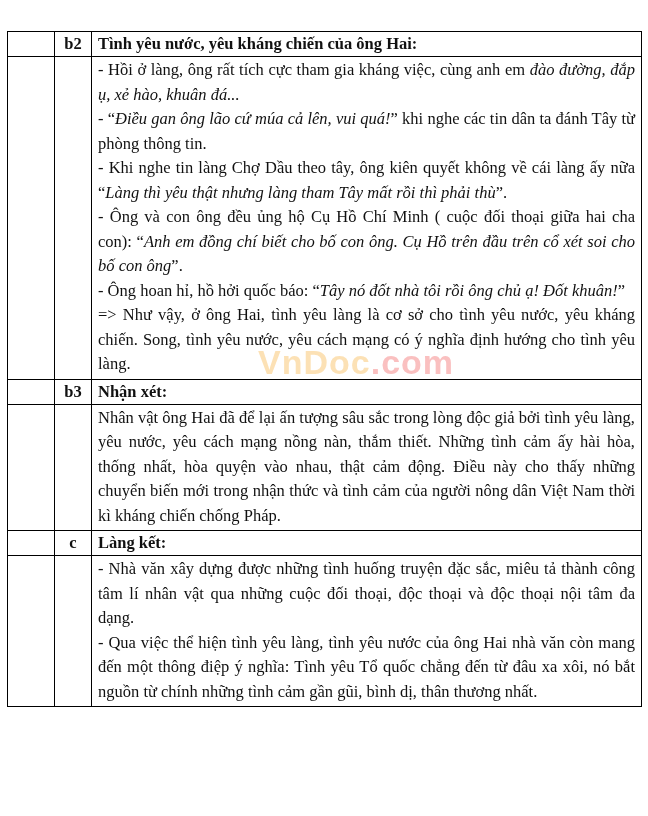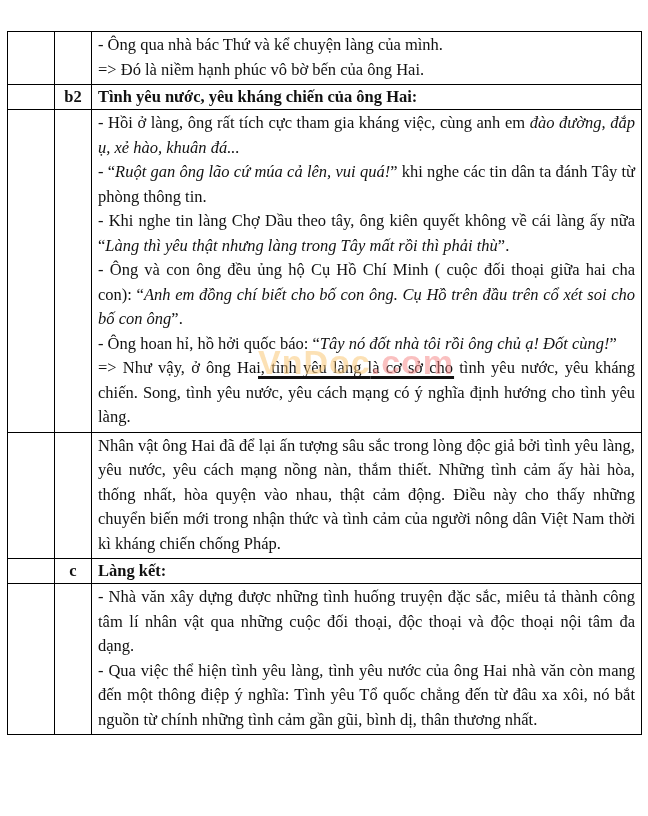--- a/index.html
+++ b/index.html
@@ -8,58 +8,55 @@
   table.doc { position: absolute; left: 7px; top: 31px; width: 634px;
               border-collapse: collapse; table-layout: fixed; }
   table.doc td { border: 1.3px solid #000; vertical-align: top; padding: 0; }
   col.c1 { width: 47px; } col.c2 { width: 37px; } col.c3 { width: 550px; }
   .label { text-align: center; font-weight: bold; font-size: 16.5px; line-height: 24px; }
   .head { font-weight: bold; font-size: 16.5px; line-height: 24px; padding: 0 6px 0 6px !important; }
   .body { font-size: 16.5px; line-height: 24.5px; padding: 1px 6px 2px 6px !important; text-align: justify; }
   .body p { margin: 0; }
   .body i { font-style: italic; }
   .watermark { position: absolute; left: 258px; top: 343px; font-family: "Liberation Sans", "DejaVu Sans", sans-serif;
-               font-weight: bold; font-size: 34px; letter-spacing: 1px; pointer-events: none; text-decoration: underline; }
+               font-weight: bold; font-size: 34px; letter-spacing: 1px; pointer-events: none; }
   .wm1 { color: rgba(250, 200, 120, 0.55); }
   .wm2 { color: rgba(245, 130, 130, 0.5); }
 </style>
 </head>
 <body>
 
 <table class="doc">
   <colgroup>
       <col class="c1">
       <col class="c2">
       <col class="c3">
     </colgroup>
   <tbody id="doc-body">
       <tr>
         <td></td>
-        <td class="label"></td>
-        <td class="body">
-          <p><span>- Ông qua nhà bác Thứ và kể chuyện làng của mình.</span></p>
-          <p><span>=&gt; Đó là niềm hạnh phúc vô bờ bến của ông Hai.</span></p>
-        </td>
-      </tr>
-      <tr>
-        <td></td>
         <td class="label">b2</td>
         <td class="head">Tình yêu nước, yêu kháng chiến của ông Hai:</td>
       </tr>
       <tr>
         <td></td>
         <td class="label"></td>
         <td class="body">
           <p><span>- Hồi ở làng, ông rất tích cực tham gia kháng việc, cùng anh em </span><i>đào đường, đắp ụ, xẻ hào, khuân đá...</i></p>
-          <p><span>- “</span><i>Ruột gan ông lão cứ múa cả lên, vui quá!</i><span>” khi nghe các tin dân ta đánh Tây từ phòng thông tin.</span></p>
-          <p><span>- Khi nghe tin làng Chợ Dầu theo tây, ông kiên quyết không về cái làng ấy nữa “</span><i>Làng thì yêu thật nhưng làng trong Tây mất rồi thì phải thù</i><span>”.</span></p>
+          <p><span>- “</span><i>Điều gan ông lão cứ múa cả lên, vui quá!</i><span>” khi nghe các tin dân ta đánh Tây từ phòng thông tin.</span></p>
+          <p><span>- Khi nghe tin làng Chợ Dầu theo tây, ông kiên quyết không về cái làng ấy nữa “</span><i>Làng thì yêu thật nhưng làng tham Tây mất rồi thì phải thù</i><span>”.</span></p>
           <p><span>- Ông và con ông đều ủng hộ Cụ Hồ Chí Minh ( cuộc đối thoại giữa hai cha con): “</span><i>Anh em đồng chí biết cho bố con ông. Cụ Hồ trên đầu trên cổ xét soi cho bố con ông</i><span>”.</span></p>
-          <p><span>- Ông hoan hỉ, hồ hởi quốc báo: “</span><i>Tây nó đốt nhà tôi rồi ông chủ ạ! Đốt cùng!</i><span>”</span></p>
+          <p><span>- Ông hoan hỉ, hồ hởi quốc báo: “</span><i>Tây nó đốt nhà tôi rồi ông chủ ạ! Đốt khuân!</i><span>”</span></p>
           <p><span>=&gt; Như vậy, ở ông Hai, tình yêu làng là cơ sở cho tình yêu nước, yêu kháng chiến. Song, tình yêu nước, yêu cách mạng có ý nghĩa định hướng cho tình yêu làng.</span></p>
         </td>
+      </tr>
+      <tr>
+        <td></td>
+        <td class="label">b3</td>
+        <td class="head">Nhận xét:</td>
       </tr>
       <tr>
         <td></td>
         <td class="label"></td>
         <td class="body">
           <p><span>Nhân vật ông Hai đã để lại ấn tượng sâu sắc trong lòng độc giả bởi tình yêu làng, yêu nước, yêu cách mạng nồng nàn, thắm thiết. Những tình cảm ấy hài hòa, thống nhất, hòa quyện vào nhau, thật cảm động. Điều này cho thấy những chuyển biến mới trong nhận thức và tình cảm của người nông dân Việt Nam thời kì kháng chiến chống Pháp.</span></p>
         </td>
       </tr>
       <tr>
         <td></td>

